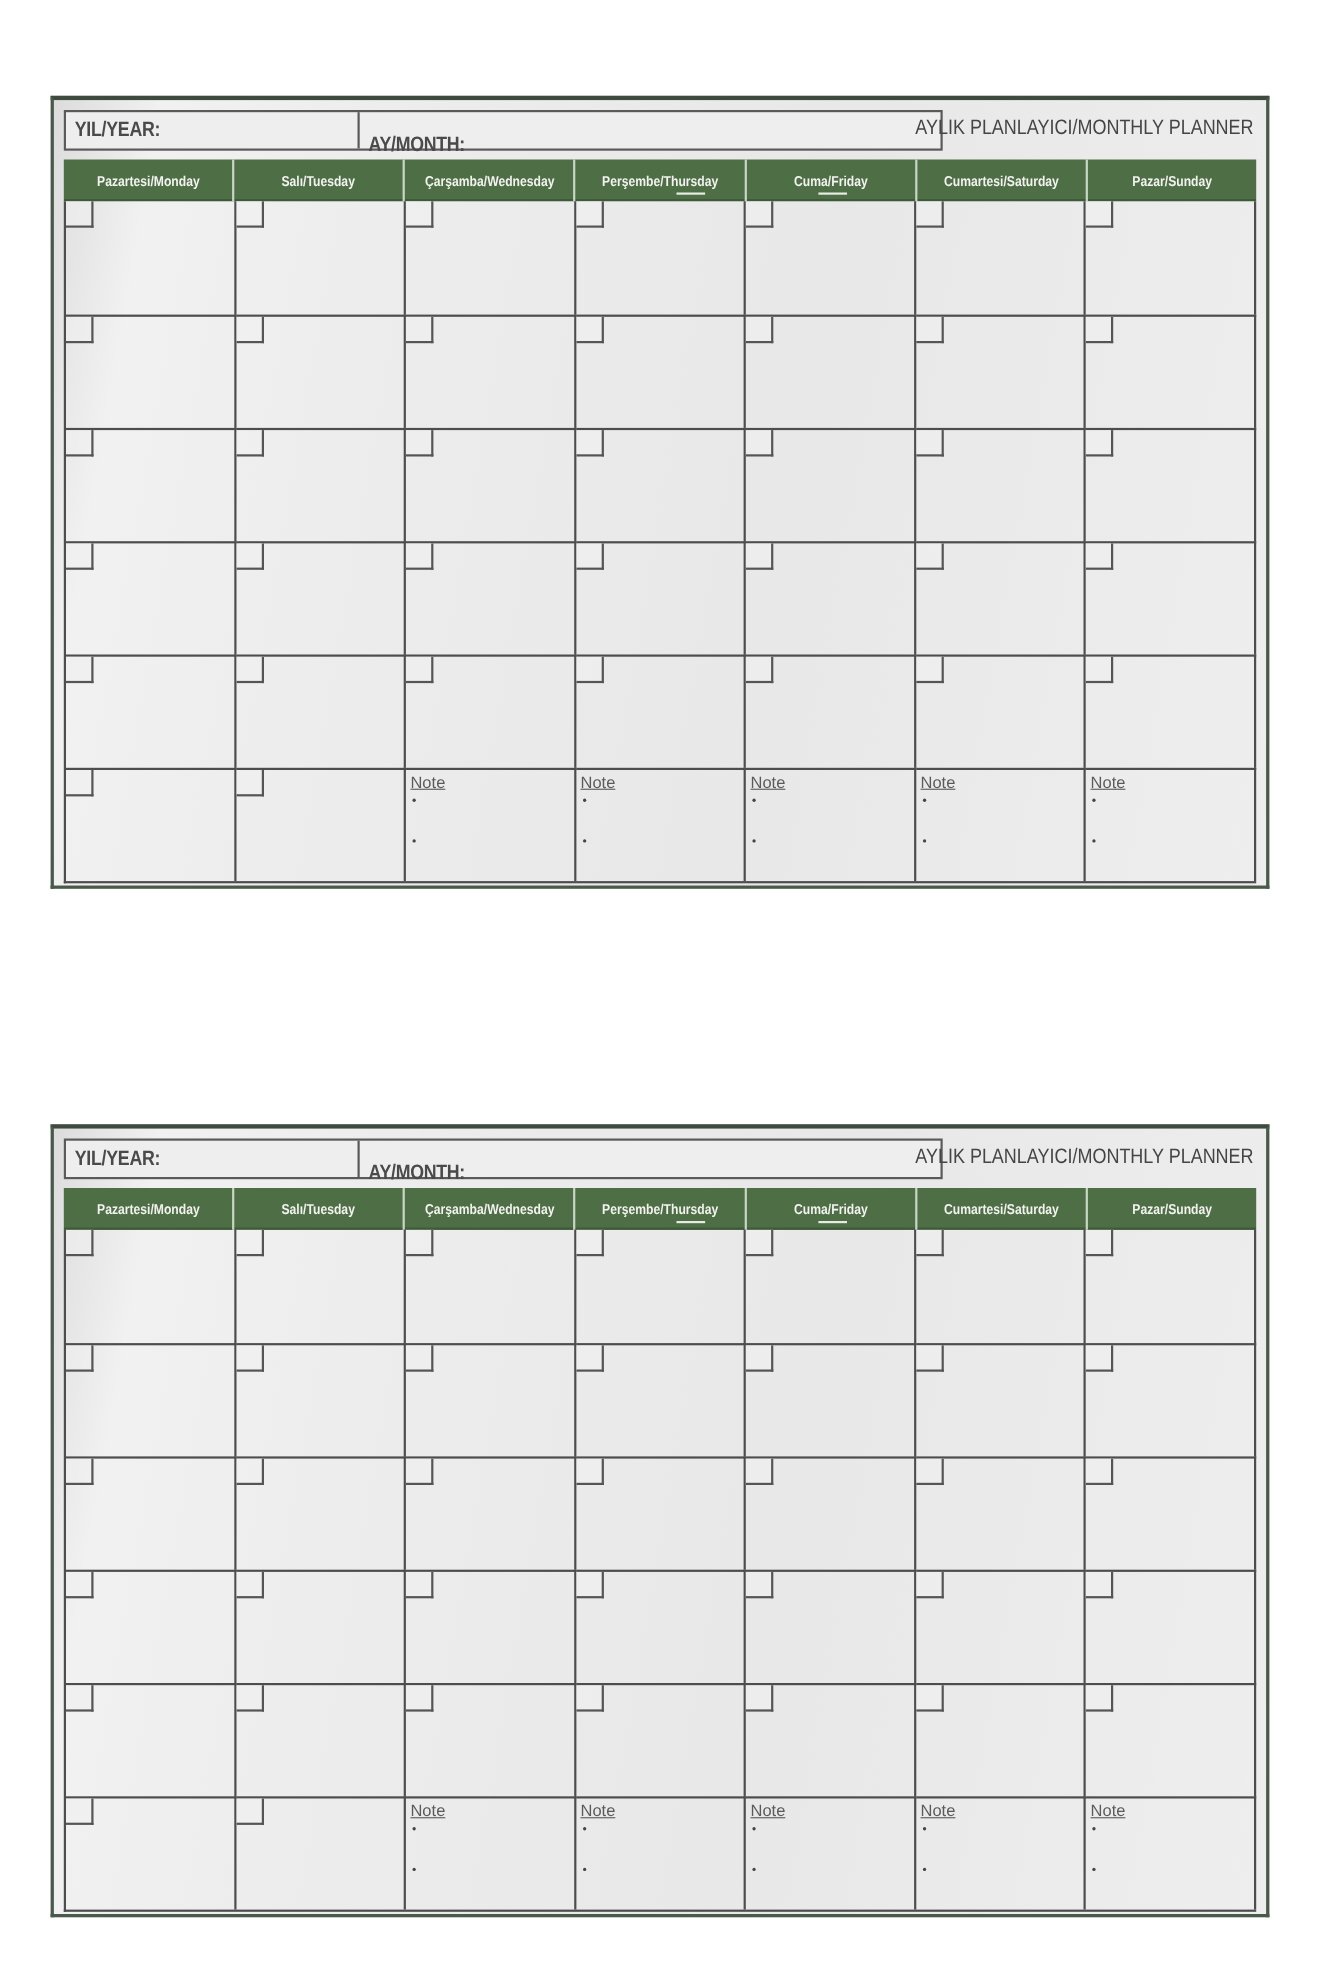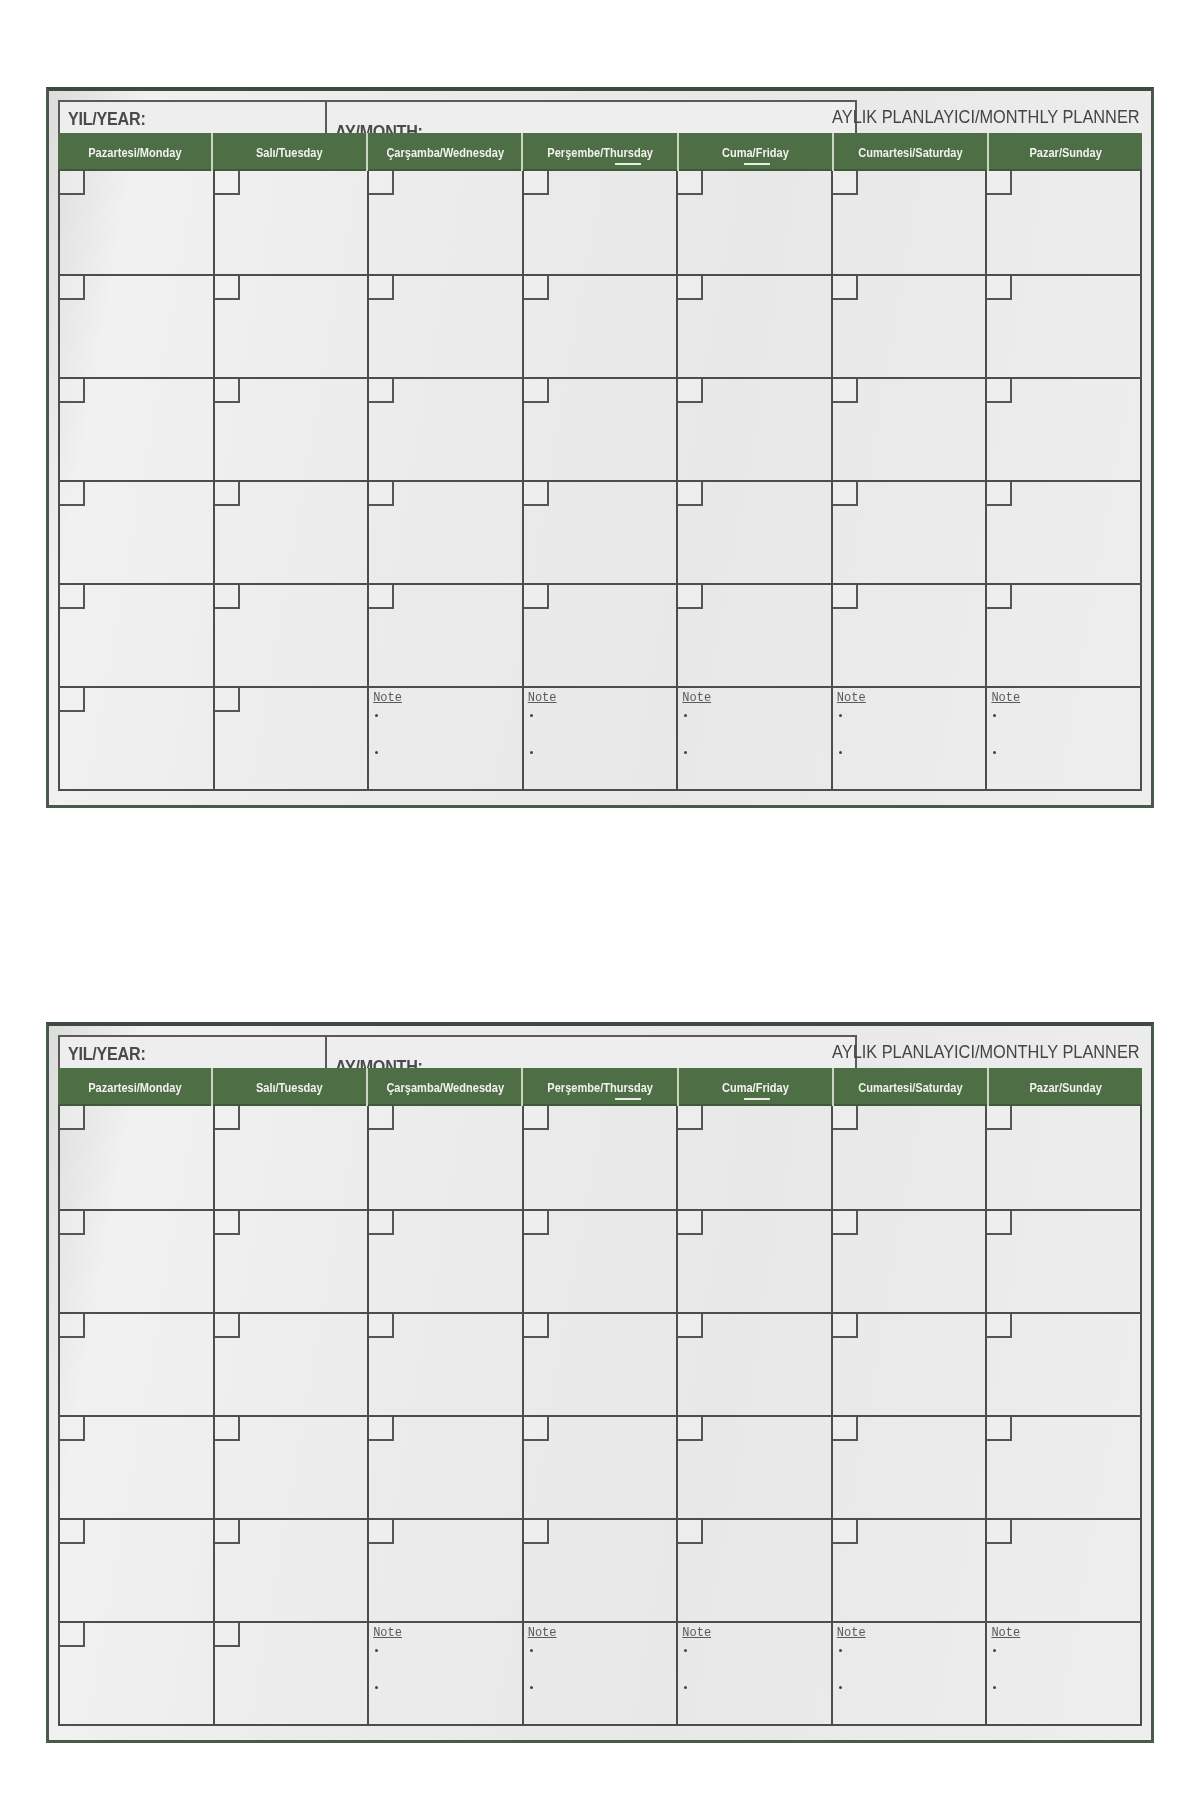--- a/index.html
+++ b/index.html
@@ -31,21 +31,21 @@
   }
   .field.year { width: 267px; border-right: 2px solid #5a5a5a; }
   .field.month { flex: 1; margin-top: 13px; }
   .field span { display: inline-block; transform: scaleX(0.85); transform-origin: left center; }
   .title {
     position: absolute; right: 11px; top: 12px; height: 28px; line-height: 28px;
     font-size: 19px; font-weight: normal; color: #454545; white-space: nowrap;
   }
   .title span { display: inline-block; transform: scaleX(0.86); transform-origin: right center; }
   .grid {
-    position: absolute; left: 9px; top: 42px; width: 1084px; height: 660px;
+    position: absolute; left: 9px; top: 54px; width: 1084px; height: 660px;
     box-sizing: border-box;
   }
   .header {
     position: absolute; left: 0; top: 0; width: 1084px; height: 38px;
     background: #4e6e46; display: flex;
     box-shadow: inset 0 -2px 0 #3f5a39;
   }
   .hcell {
     flex: 1; position: relative; height: 100%; box-sizing: border-box;
     border-right: 2px solid #c9d6c5;
@@ -67,22 +67,22 @@
   .cell {
     position: relative; box-sizing: border-box;
     border-right: 2px solid #4d4d4d; border-top: 2px solid #4d4d4d;
   }
   .cell:nth-child(-n+7) { border-top: none; }
   .daybox {
     position: absolute; left: 0; top: 0; width: 25px; height: 24px; box-sizing: border-box;
     border-right: 2px solid #555; border-bottom: 2px solid #555; background: rgba(240,240,240,0.6);
   }
   .note-label {
-    position: absolute; left: 4px; top: 3px; font-size: 12px; color: #5a5a5a;
-    text-decoration: underline; font-family: Liberation Mono, monospace;
+    position: absolute; left: 4px; top: 3px; font-size: 15px; color: #5a5a5a;
+    text-decoration: underline; font-family: Liberation Sans, sans-serif;
   }
   .bullet {
     position: absolute; left: 6px; width: 3px; height: 3px; background: #444; border-radius: 50%;
   }
   .bullet.b-1 { top: 26px; }
   .bullet.b-2 { top: 63px; }
 </style>
 </head>
 <body>
 

